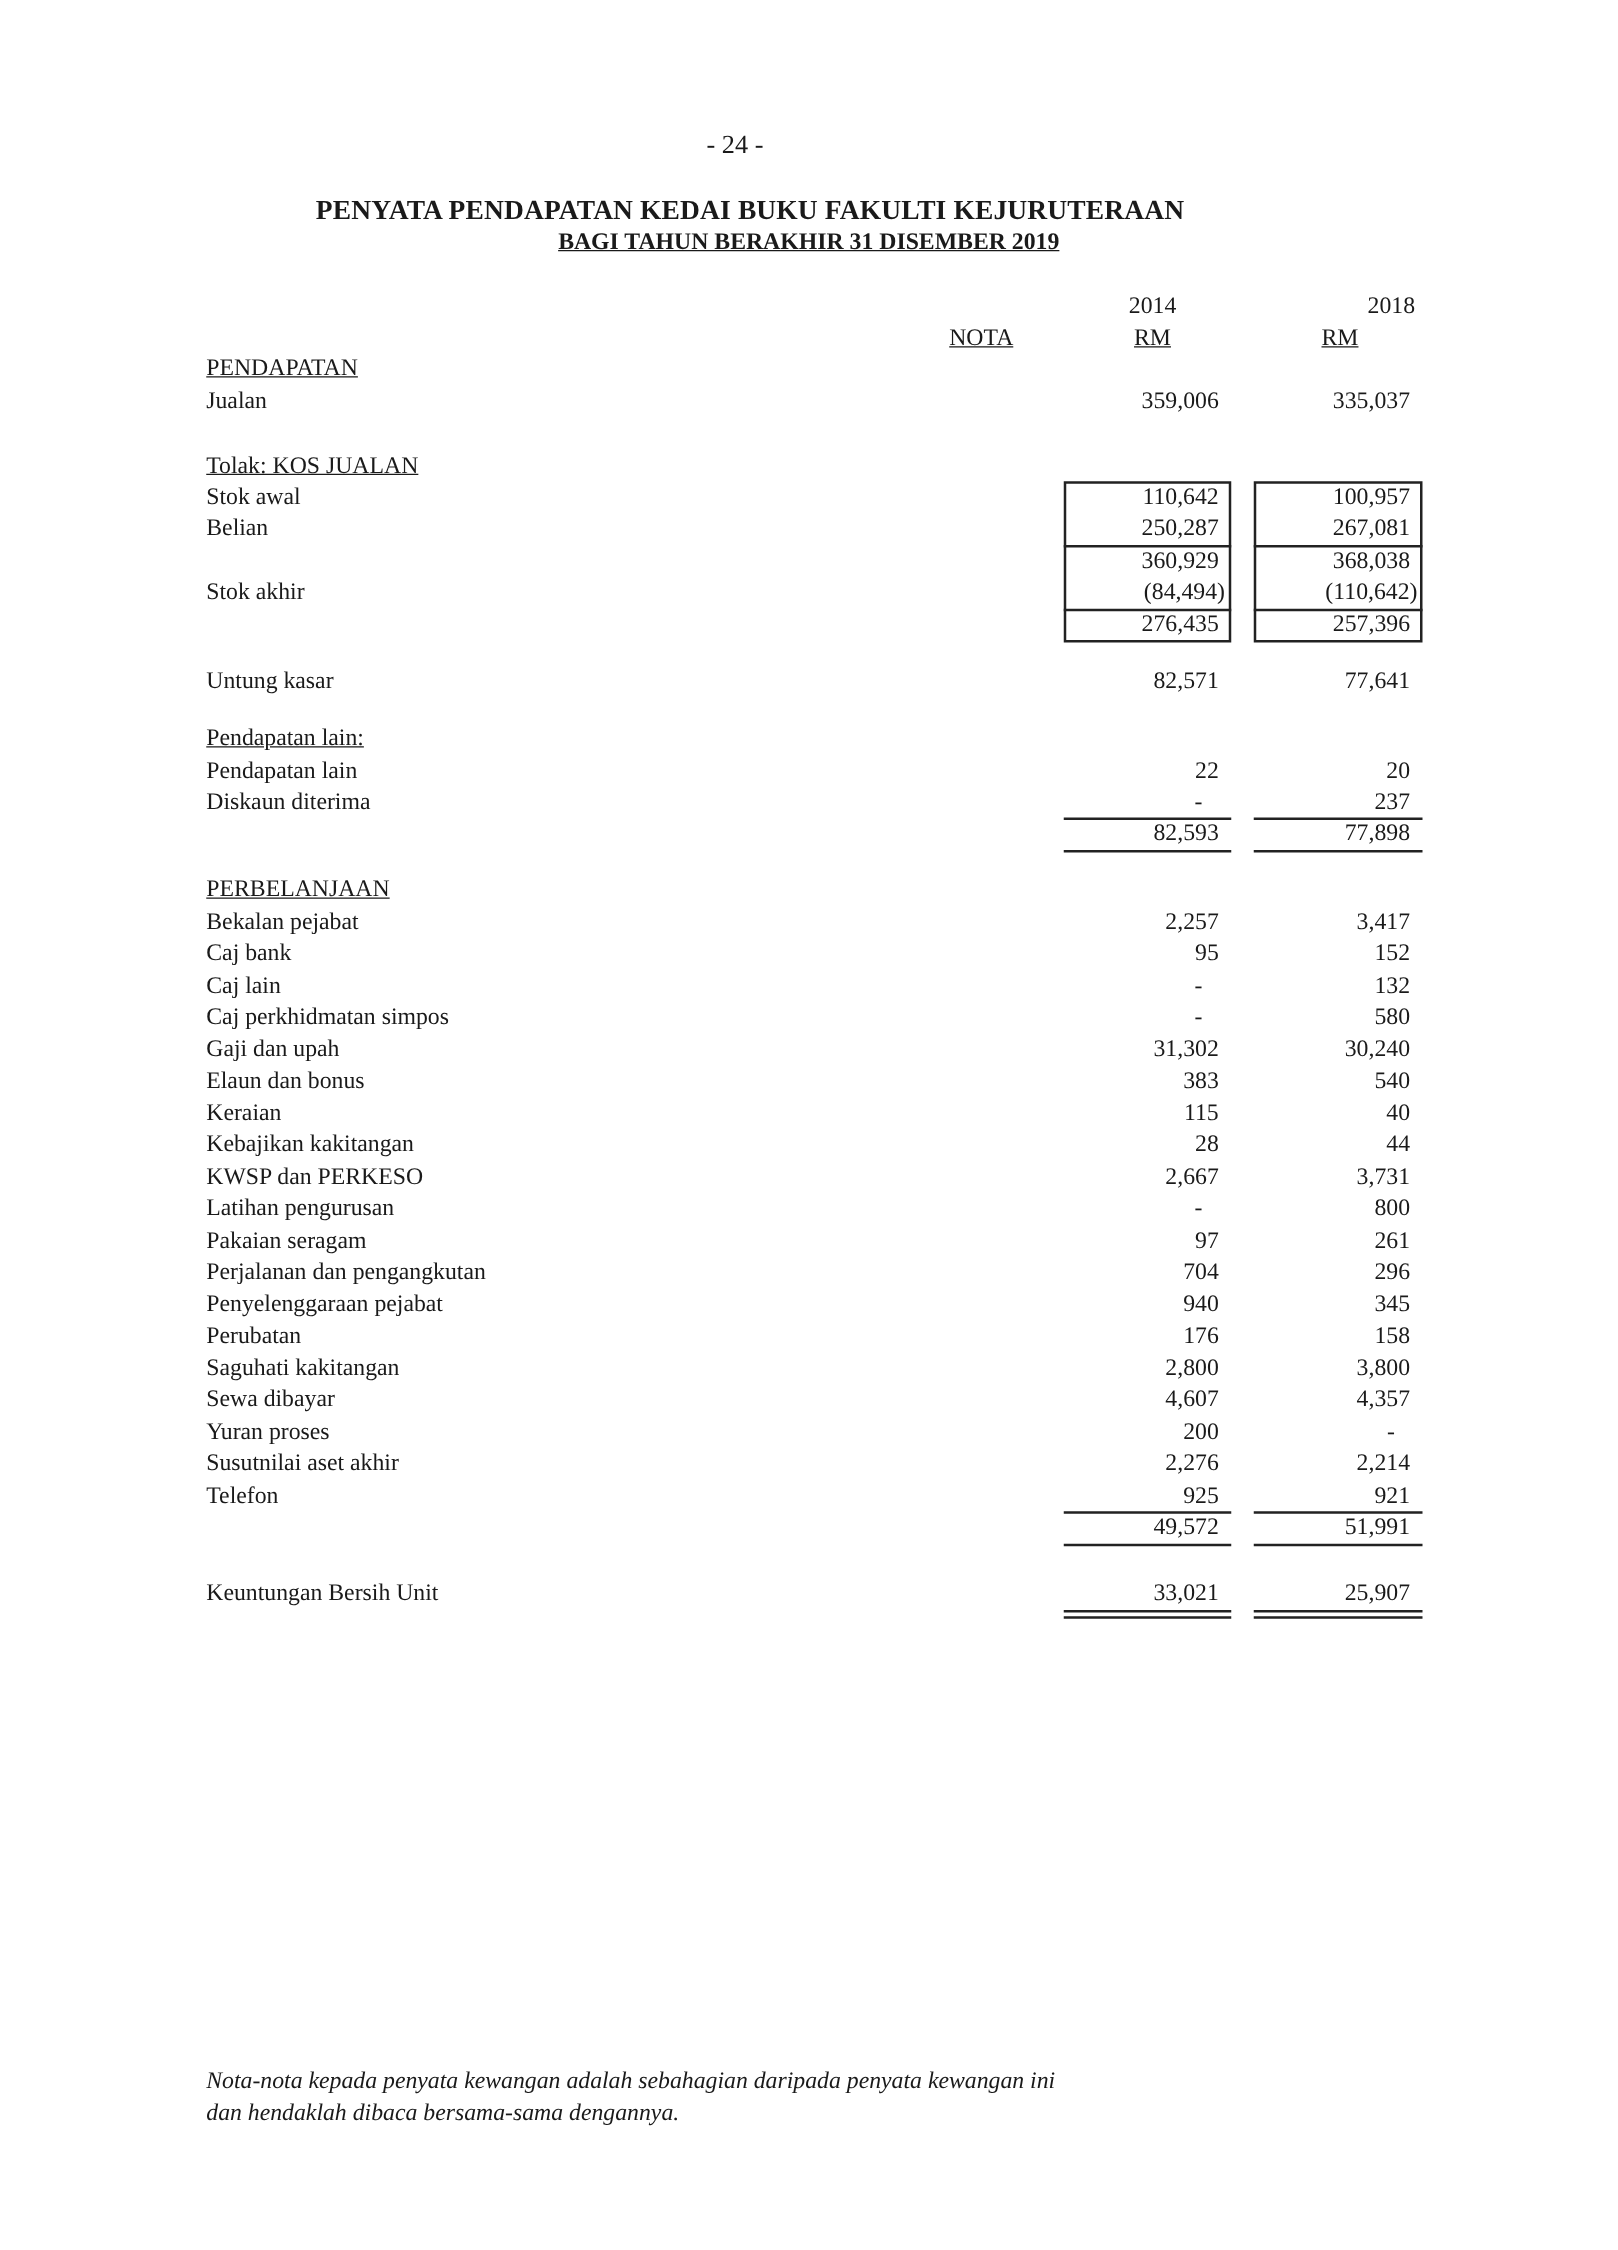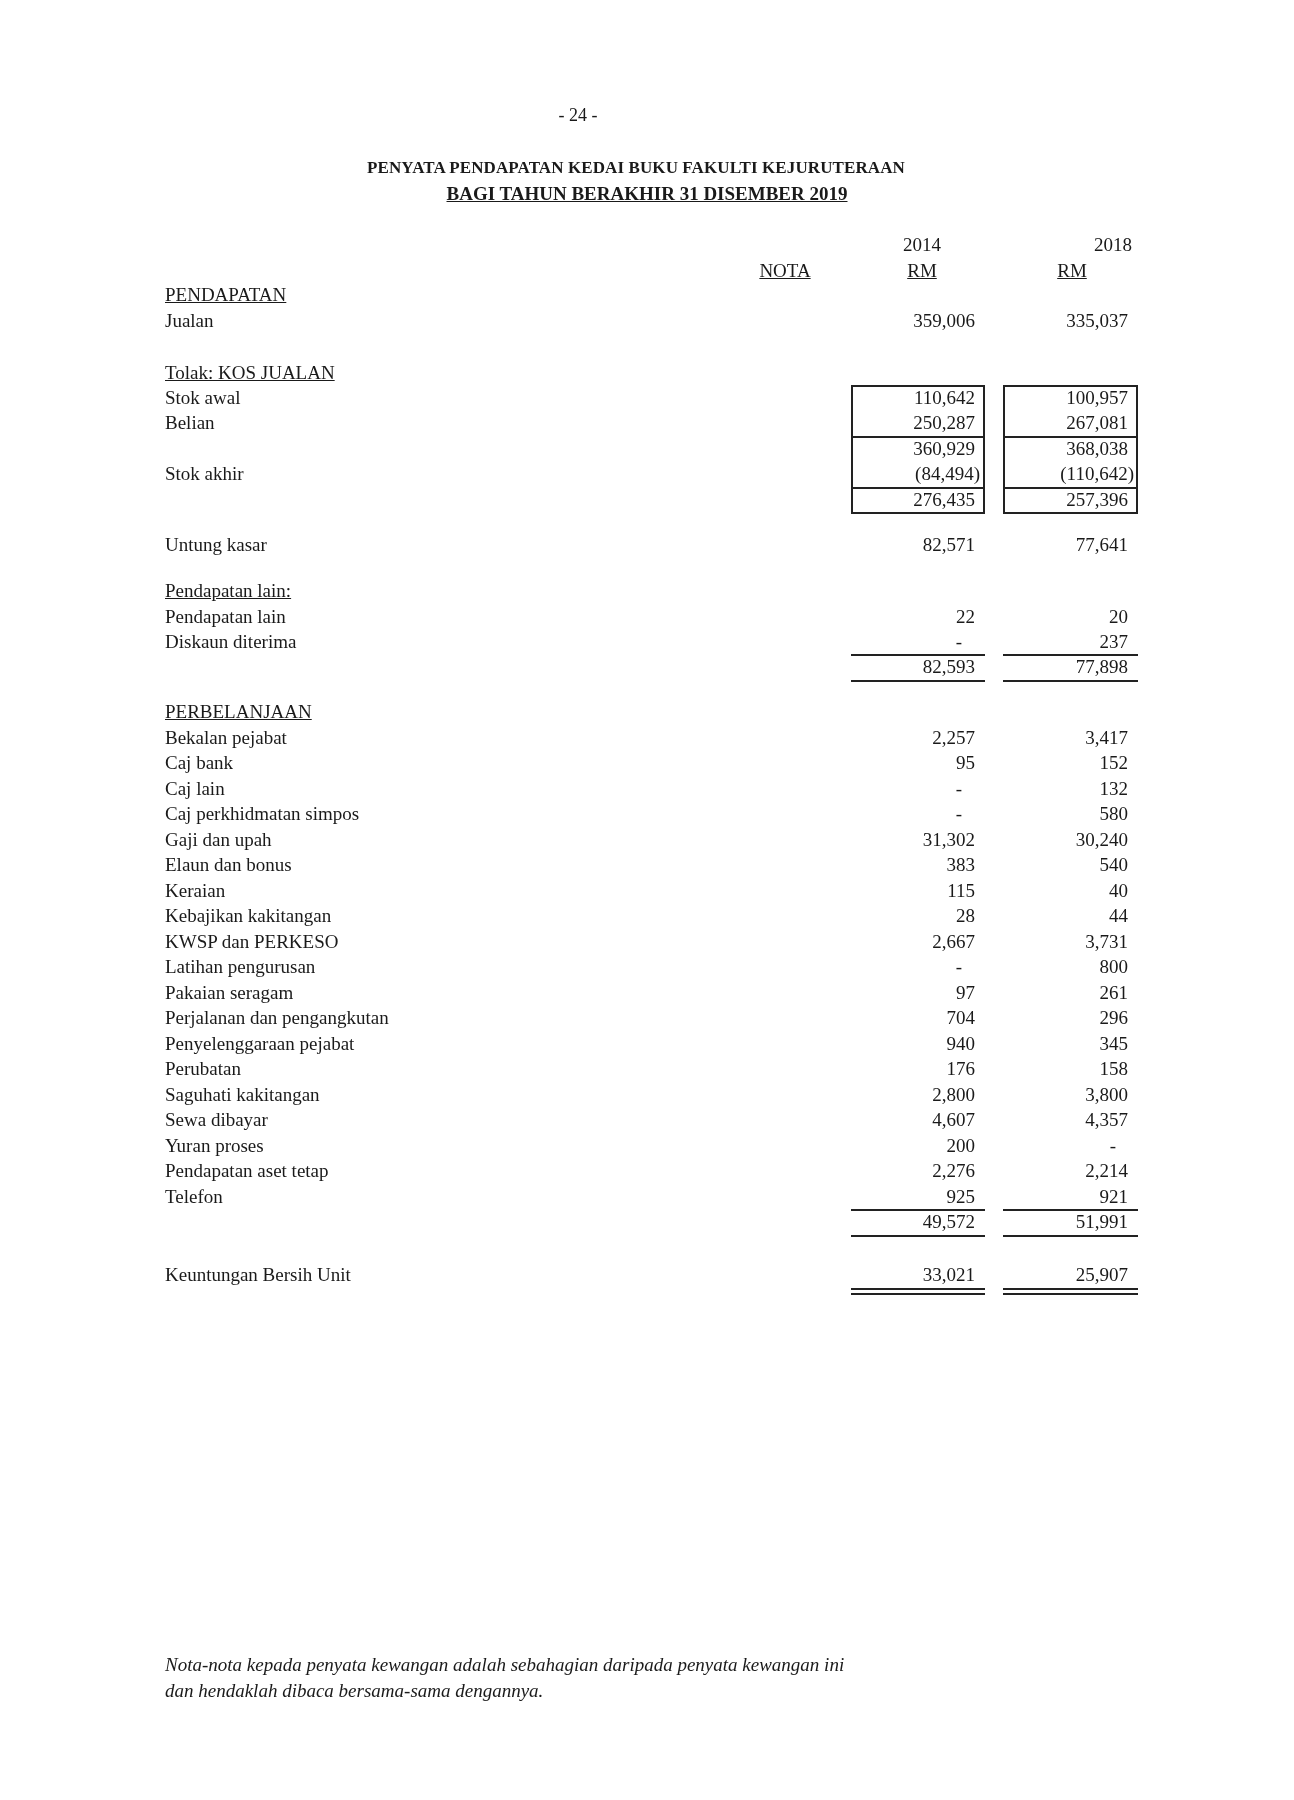--- a/index.html
+++ b/index.html
@@ -3,22 +3,22 @@
 <meta charset="utf-8">
 <style>
   html, body { margin: 0; padding: 0; background: #ffffff; }
   body {
     width: 1294px; height: 1800px; position: relative; overflow: hidden;
     font-family: "Liberation Serif", "DejaVu Serif", serif;
     color: #1a1a1a; font-size: 19px;
   }
   .abs { position: absolute; white-space: nowrap; line-height: 22px; }
   .center { text-align: center; }
-  .page-no { left: 6px; width: 1144px; top: 104px; font-size: 18px; }
-  .title1 { left: 0; width: 1200px; top: 157px; font-weight: bold; font-size: 17px; letter-spacing: 0.1px; padding-left: 36px; }
+  .page-no { left: 16px; width: 1144px; top: 104px; font-size: 21px; }
+  .title1 { left: 0; width: 1200px; top: 157px; font-weight: bold; font-size: 22px; letter-spacing: 0.1px; }
   .title2 { left: 0; width: 1294px; top: 183px; font-weight: bold; font-size: 19px; }
   .title2 span { text-decoration: underline; }
   .hdr { font-size: 19px; }
   .u { text-decoration: underline; }
   .b { font-weight: normal; }
   .lbl { left: 165px; }
   .c19 { left: 852px; width: 123px; text-align: right; }
   .c18 { left: 1004px; width: 124px; text-align: right; }
   .box { position: absolute; border: 2px solid #222; }
   .hline { position: absolute; height: 0; border-top: 2px solid #222; }
@@ -153,21 +153,21 @@
   <div class="abs c18" style="top:1084px;">3,800</div>
 
   <div class="abs lbl" style="top:1109px;">Sewa dibayar</div>
   <div class="abs c19" style="top:1109px;">4,607</div>
   <div class="abs c18" style="top:1109px;">4,357</div>
 
   <div class="abs lbl" style="top:1135px;">Yuran proses</div>
   <div class="abs c19" style="top:1135px;">200</div>
   <div class="abs c18" style="top:1135px; width:112px;">-</div>
 
-  <div class="abs lbl" style="top:1160px;">Pendapatan aset tetap</div>
+  <div class="abs lbl" style="top:1160px;">Susutnilai aset akhir</div>
   <div class="abs c19" style="top:1160px;">2,276</div>
   <div class="abs c18" style="top:1160px;">2,214</div>
 
   <div class="abs lbl" style="top:1186px;">Telefon</div>
   <div class="abs c19" style="top:1186px;">925</div>
   <div class="abs c18" style="top:1186px;">921</div>
 </div>
 
 <div class="hline" style="left:851px; top:1209px; width:134px;"></div>
 <div class="hline" style="left:1003px; top:1209px; width:135px;"></div>

